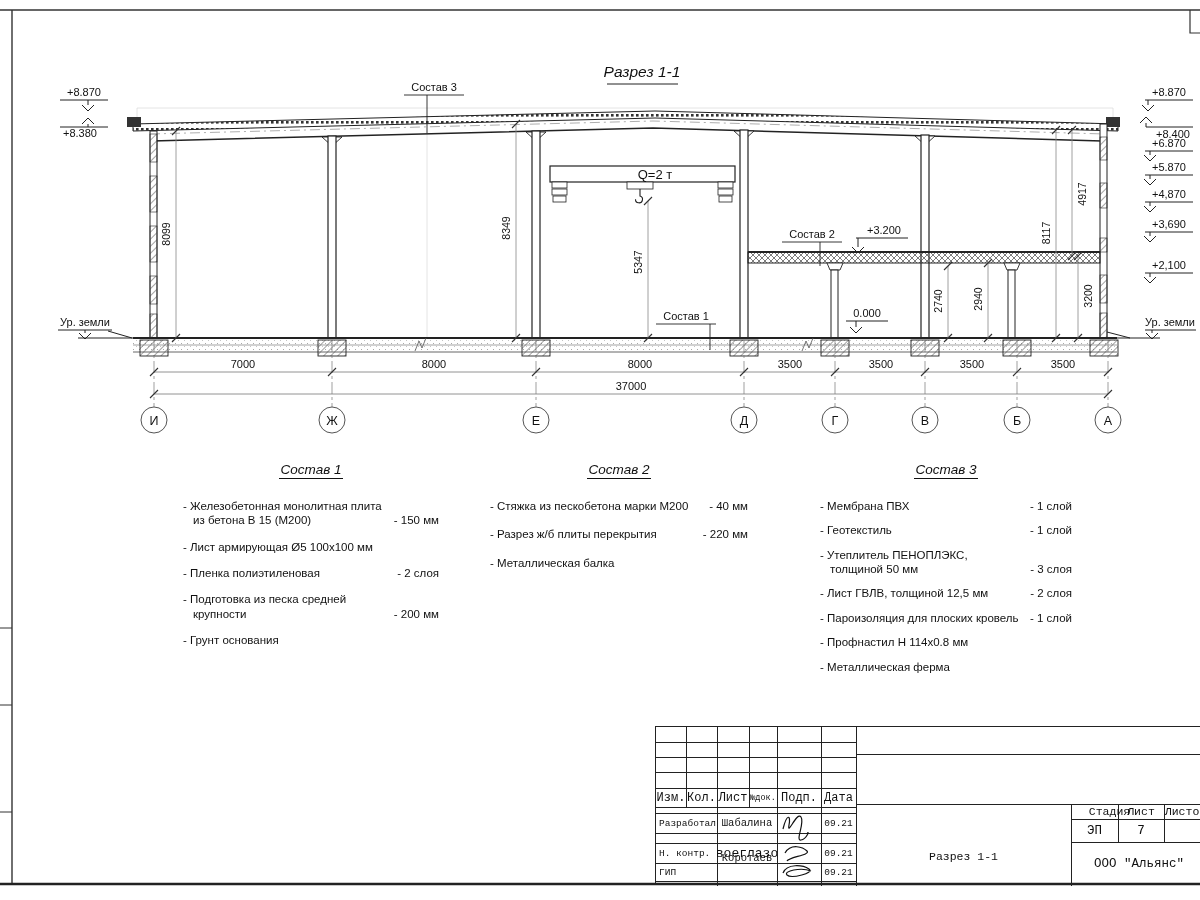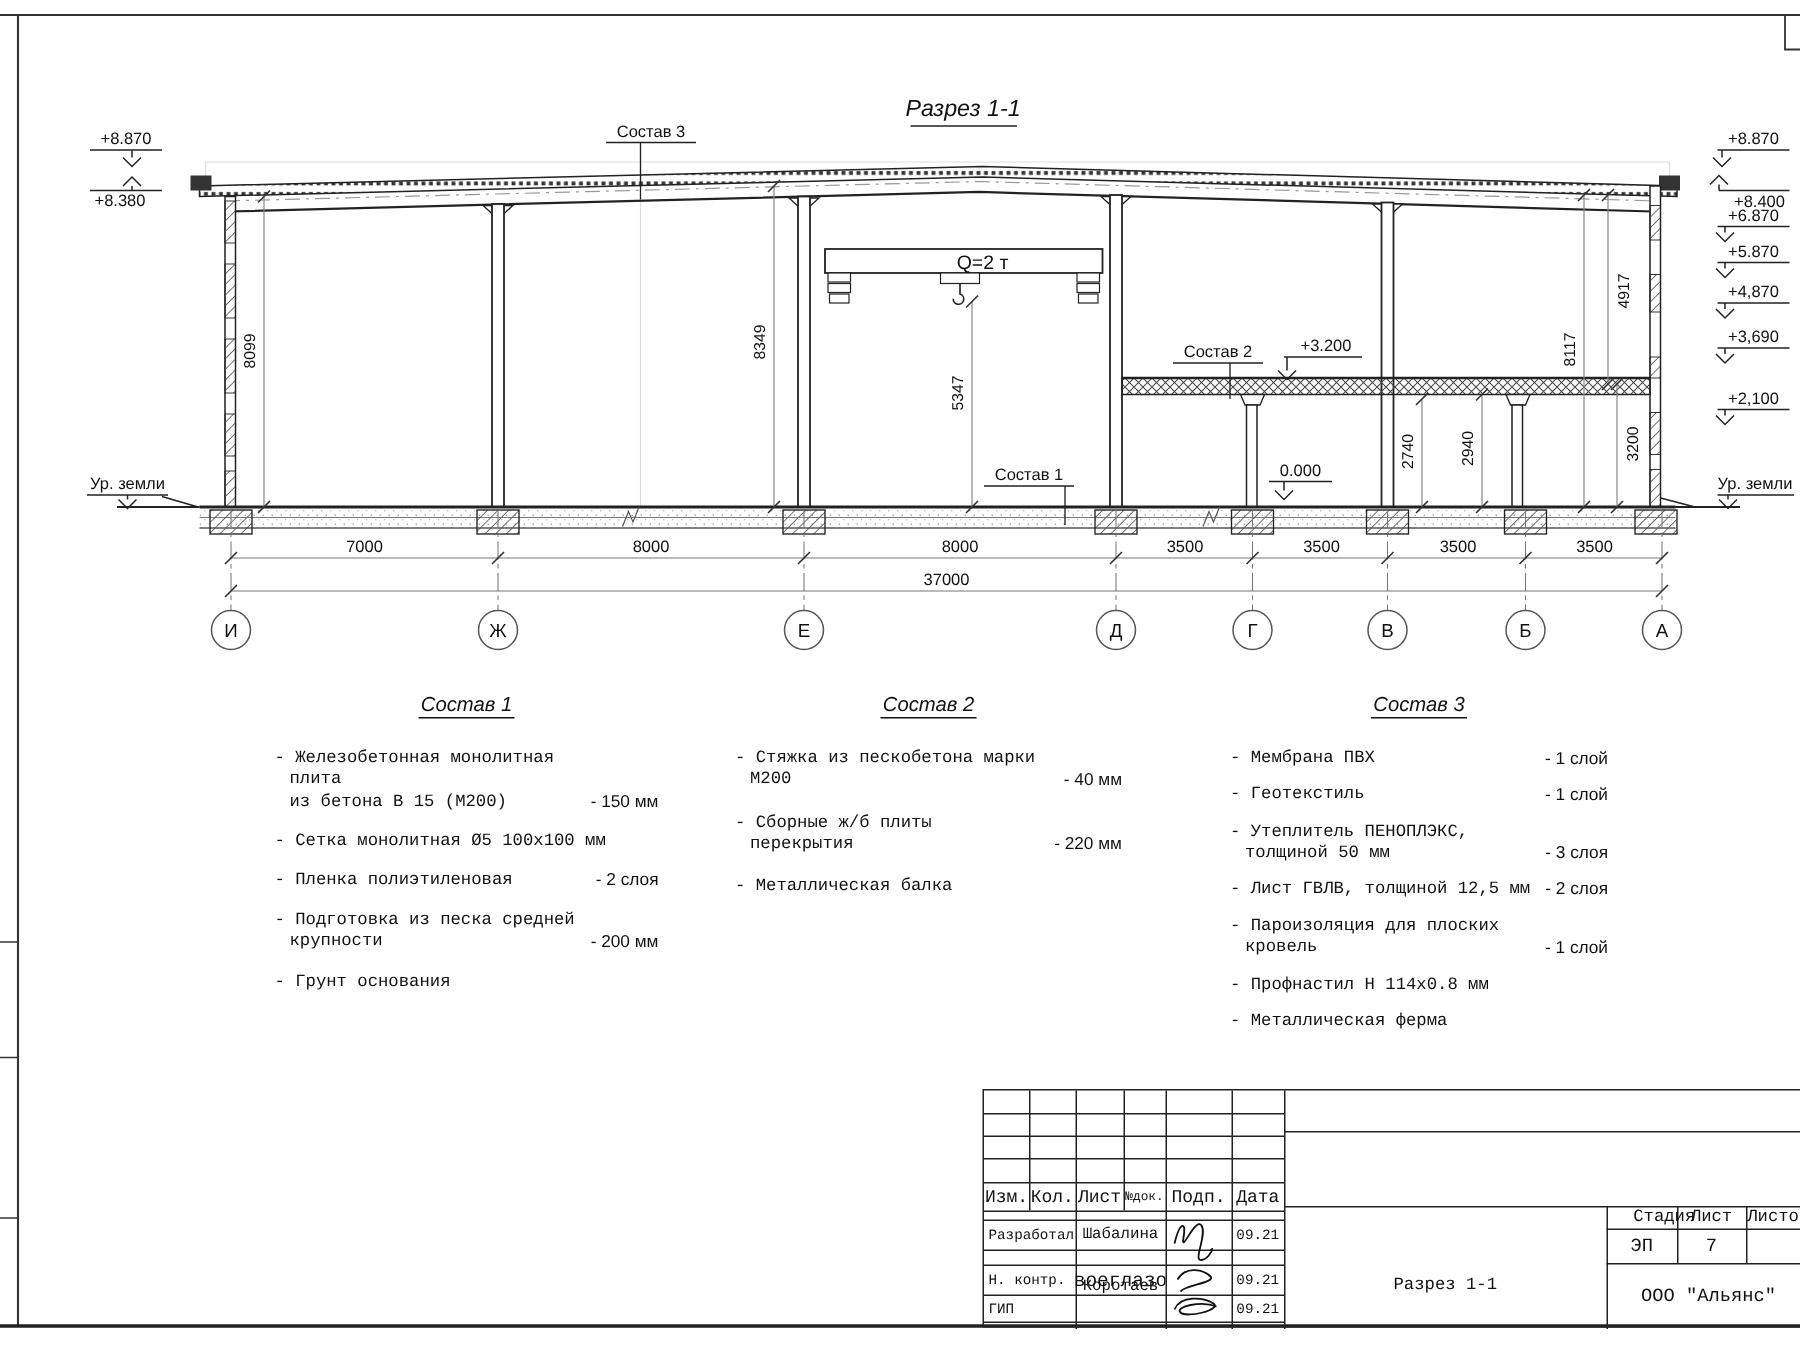--- a/index.html
+++ b/index.html
@@ -5,21 +5,21 @@
   html,body{margin:0;padding:0;width:1200px;height:900px;background:#fff;overflow:hidden;
     font-family:"Liberation Sans", sans-serif;color:#111;}
   .sheet{position:absolute;left:0;top:0;width:1200px;height:900px;background:#fff;}
   svg text{font-family:"Liberation Sans", sans-serif;fill:#111;}
 
   
   .sostav{position:absolute;font-size:11.5px;line-height:1.25;color:#111;}
   .sostav-title{font-style:italic;font-size:13.5px;text-align:center;margin-bottom:20px;}
   .sostav-title span{border-bottom:1px solid #111;padding:0 2px 1px 2px;}
   .srow{display:flex;justify-content:space-between;align-items:flex-end;}
-  .srow .t{white-space:pre-line;padding-left:10px;text-indent:-10px;font-family:Liberation Mono, monospace;}
+  .srow .t{white-space:pre-line;padding-left:10px;text-indent:-10px;}
   .srow .v{white-space:nowrap;padding-left:6px;}
   #s1 .srow{margin-bottom:12px;}
   #s2 .srow{margin-bottom:14px;}
   #s3 .srow{margin-bottom:10px;}
 
   
   .tb{position:absolute;left:655px;top:726px;width:551px;height:159px;
       border:1.6px solid #222;box-sizing:border-box;}
   .tb .v,.tb .h{position:absolute;background:#222;}
   .tb .v{width:1px;}
@@ -275,21 +275,21 @@
 
 
 <div class="sostav" id="s1" style="left:183px;top:462px;width:256px;">
   <div class="sostav-title"><span>Состав 1</span></div>
   <div class="srow">
         <div class="t">- Железобетонная  монолитная плита
 из бетона В 15 (М200)</div>
         <div class="v">- 150 мм</div>
       </div>
   <div class="srow">
-        <div class="t">- Сетка монолитная Ø5 100х100 мм</div>
+        <div class="t">- Лист армирующая Ø5 100х100 мм</div>
         <div class="v"></div>
       </div>
   <div class="srow">
         <div class="t">- Пленка полиэтиленовая</div>
         <div class="v">- 2 слоя</div>
       </div>
   <div class="srow">
         <div class="t">- Подготовка из песка средней
 крупности</div>
         <div class="v">- 200 мм</div>
@@ -300,21 +300,21 @@
       </div>
 </div>
 
 <div class="sostav" id="s2" style="left:490px;top:462px;width:258px;">
   <div class="sostav-title"><span>Состав 2</span></div>
   <div class="srow" style="margin-top:12px;">
         <div class="t">- Стяжка из пескобетона марки М200</div>
         <div class="v">- 40 мм</div>
       </div>
   <div class="srow">
-        <div class="t">- Сборные ж/б плиты перекрытия</div>
+        <div class="t">- Разрез ж/б плиты перекрытия</div>
         <div class="v">- 220 мм</div>
       </div>
   <div class="srow">
         <div class="t">- Металлическая балка</div>
         <div class="v"></div>
       </div>
 </div>
 
 <div class="sostav" id="s3" style="left:820px;top:462px;width:252px;">
   <div class="sostav-title"><span>Состав 3</span></div>

